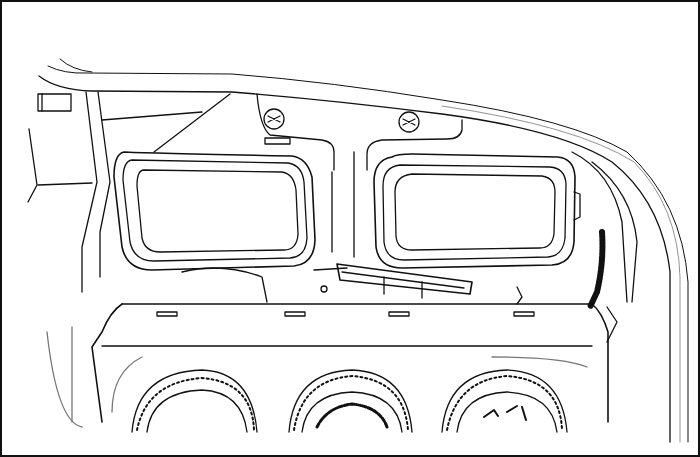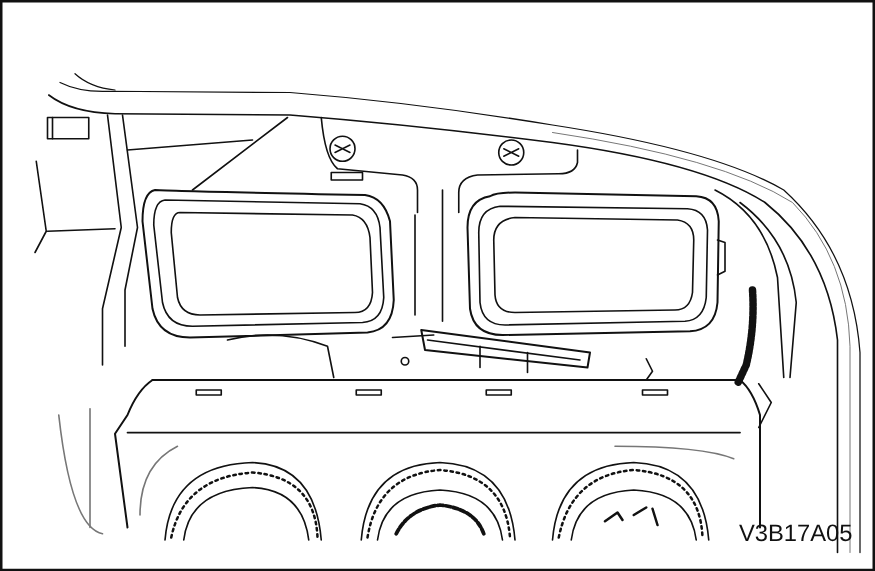--- a/index.html
+++ b/index.html
@@ -108,14 +108,13 @@
       <path d="M315 425 Q325 405 350 402 Q378 405 385 425" stroke-dasharray="4 2" stroke-width="3"></path>
     </g>
     <g>
       <path d="M440 430 Q445 370 505 368 Q560 370 565 430"></path>
       <path d="M455 430 Q460 392 505 390 Q550 392 555 430"></path>
       <path d="M445 428 Q455 378 505 374 Q558 378 560 428" stroke-dasharray="2 3" stroke-width="2"></path>
       <path d="M482 415 L492 408 L496 414 M505 410 L515 404 M520 405 L524 418" stroke-width="2"></path>
     </g>
   </svg>
 
-  <div class="ref-label">V3B17A05</div>
 </div>
 
 </body></html>

